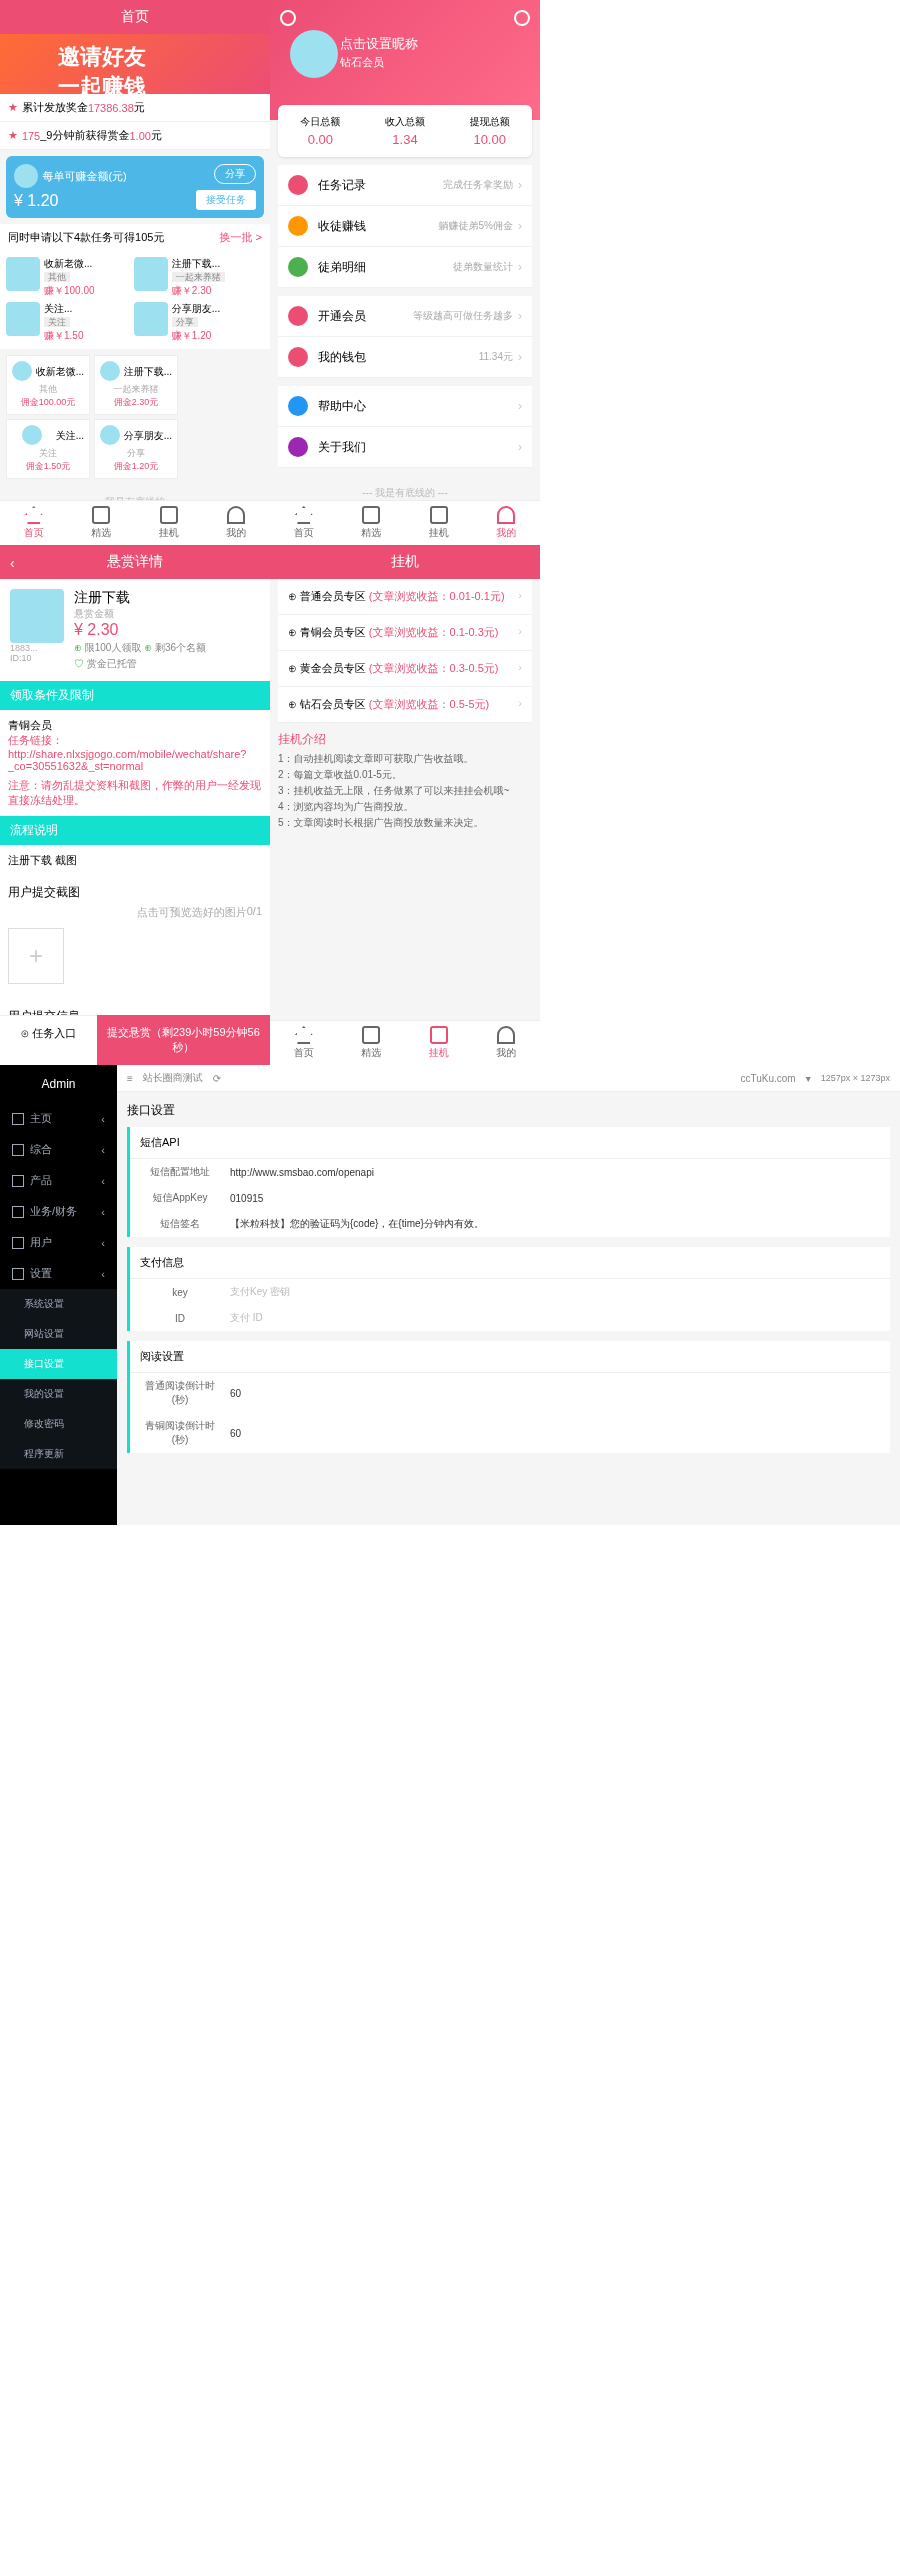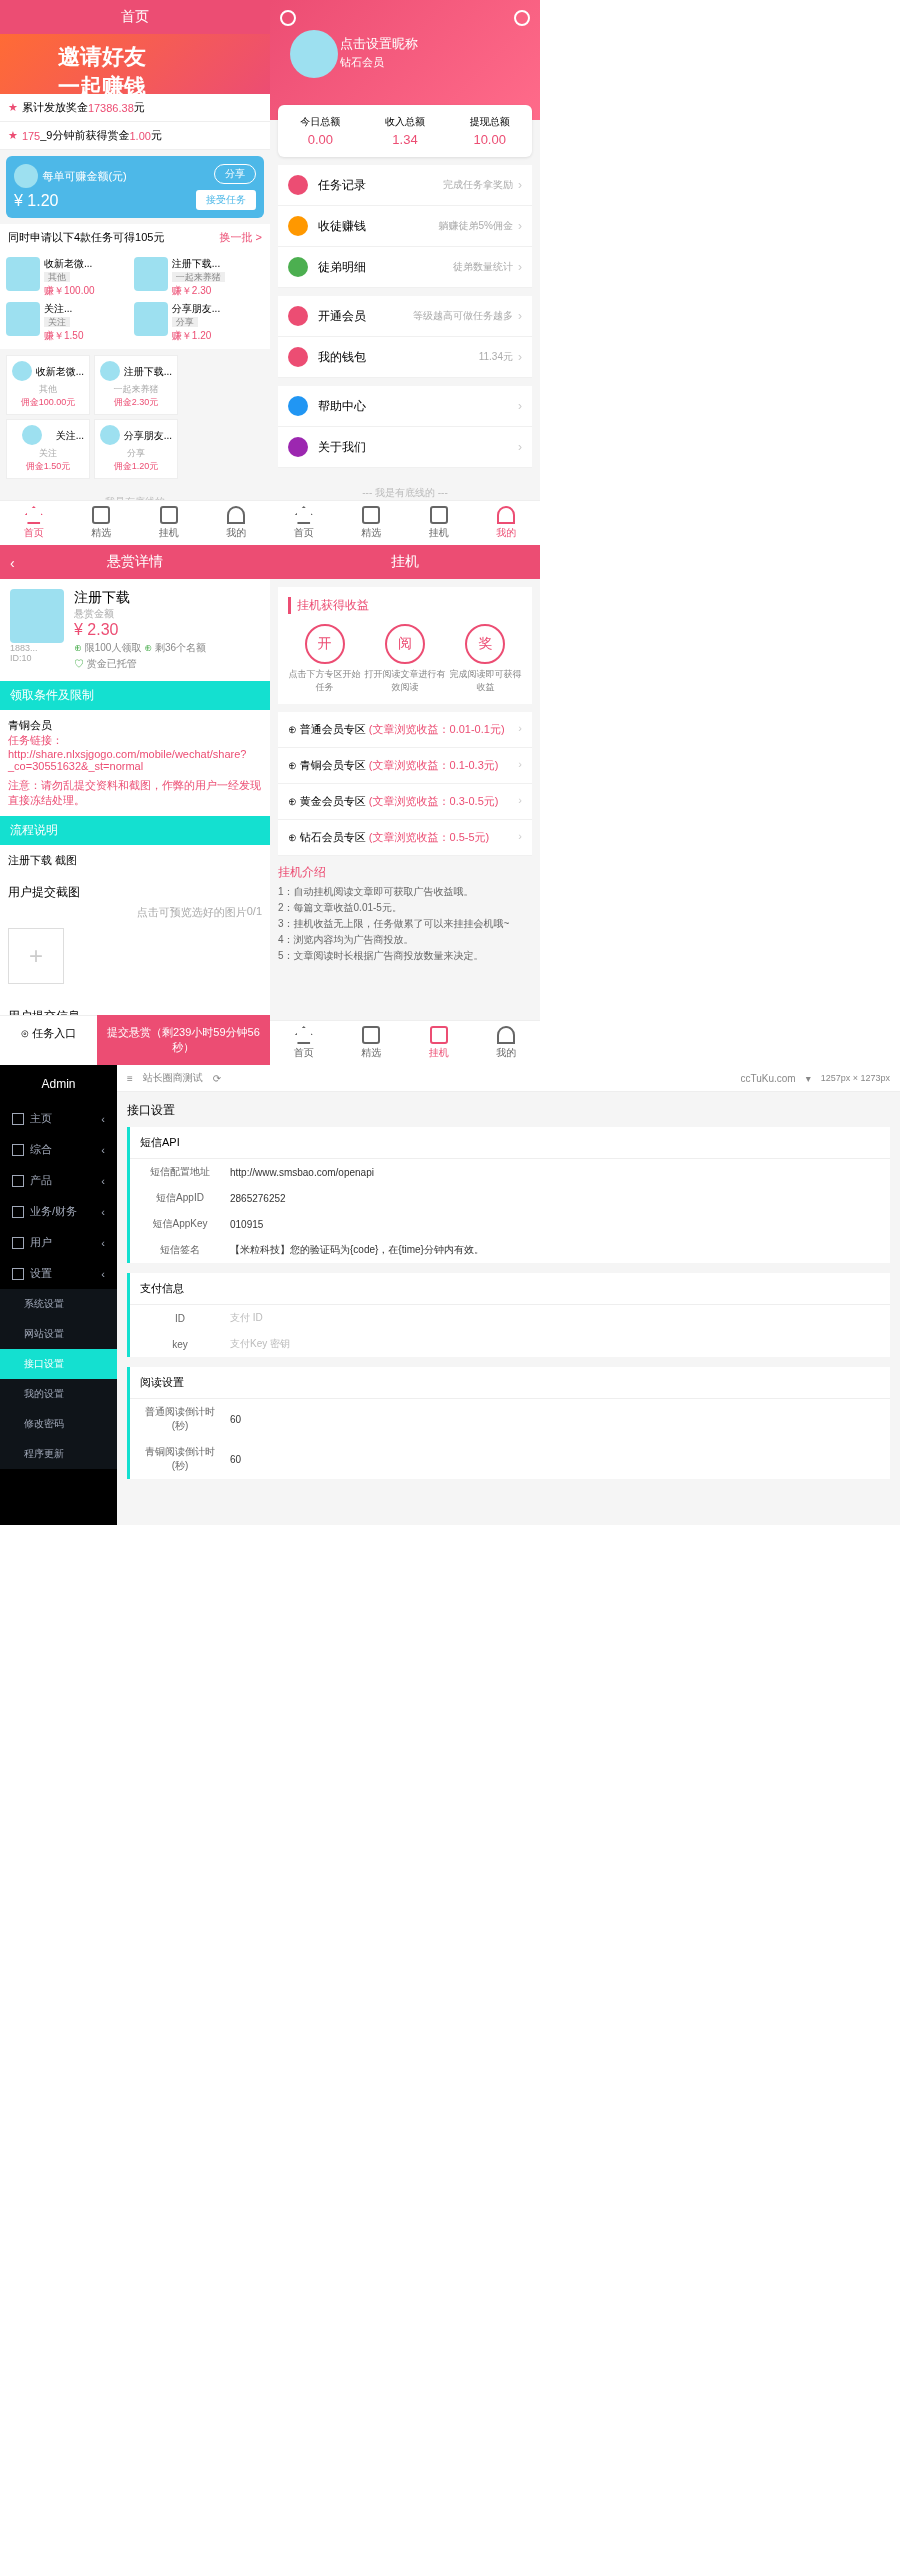--- a/index.html
+++ b/index.html
@@ -330,37 +330,20 @@
     <input class="input-field" placeholder="ID号码" style="">
   </div>
   <div class="bottom-bar">
     <div class="btn-entry">⊙ <span>任务入口</span></div>
     <div class="btn-submit">提交悬赏（剩239小时59分钟56秒）</div>
   </div>
 </div>
 
 <div class="screen s3">
   <div class="hdr-pink">挂机</div>
-  <div class="hang-sec">
-    <div class="hang-title">挂机获得收益</div>
-    <div class="hang-circles" id="circles">
-          <div>
-            <div class="circle">开</div>
-            <div class="circle-lbl">点击下方专区开始任务</div>
-          </div>
-          <div>
-            <div class="circle">阅</div>
-            <div class="circle-lbl">打开阅读文章进行有效阅读</div>
-          </div>
-          <div>
-            <div class="circle">奖</div>
-            <div class="circle-lbl">完成阅读即可获得收益</div>
-          </div>
-        </div>
-  </div>
   <div class="zone-list" id="zones">
         <div class="zone-item">
           <span>⊕ 普通会员专区 <span style="color:#ec4d73">(文章浏览收益：0.01-0.1元)</span></span>
           <span class="chev">›</span>
         </div>
         <div class="zone-item">
           <span>⊕ 青铜会员专区 <span style="color:#ec4d73">(文章浏览收益：0.1-0.3元)</span></span>
           <span class="chev">›</span>
         </div>
         <div class="zone-item">
@@ -425,43 +408,39 @@
       <div class="admin-content">
         <div style="font-size:12px;margin-bottom:8px">接口设置</div>
         <div class="panel">
           <div class="panel-hdr">短信API</div>
           <div id="p1rows">
                 <div class="form-row">
                   <div class="form-lbl">短信配置地址</div>
                   <div class="form-val ">http://www.smsbao.com/openapi</div>
                 </div>
                 <div class="form-row">
-                  <div class="form-lbl">短信AppID</div>
-                  <div class="form-val ">2865276252</div>
-                </div>
-                <div class="form-row">
                   <div class="form-lbl">短信AppKey</div>
                   <div class="form-val ">010915</div>
                 </div>
                 <div class="form-row">
                   <div class="form-lbl">短信签名</div>
                   <div class="form-val ">【米粒科技】您的验证码为{code}，在{time}分钟内有效。</div>
                 </div>
               </div>
         </div>
         <div class="panel">
           <div class="panel-hdr">支付信息</div>
           <div id="p2rows">
                 <div class="form-row">
+                  <div class="form-lbl">key</div>
+                  <div class="form-val ph">支付Key 密钥</div>
+                </div>
+                <div class="form-row">
                   <div class="form-lbl">ID</div>
                   <div class="form-val ph">支付 ID</div>
-                </div>
-                <div class="form-row">
-                  <div class="form-lbl">key</div>
-                  <div class="form-val ph">支付Key 密钥</div>
                 </div>
               </div>
         </div>
         <div class="panel">
           <div class="panel-hdr">阅读设置</div>
           <div id="p3rows">
                 <div class="form-row">
                   <div class="form-lbl">普通阅读倒计时(秒)</div>
                   <div class="form-val ">60</div>
                 </div>

